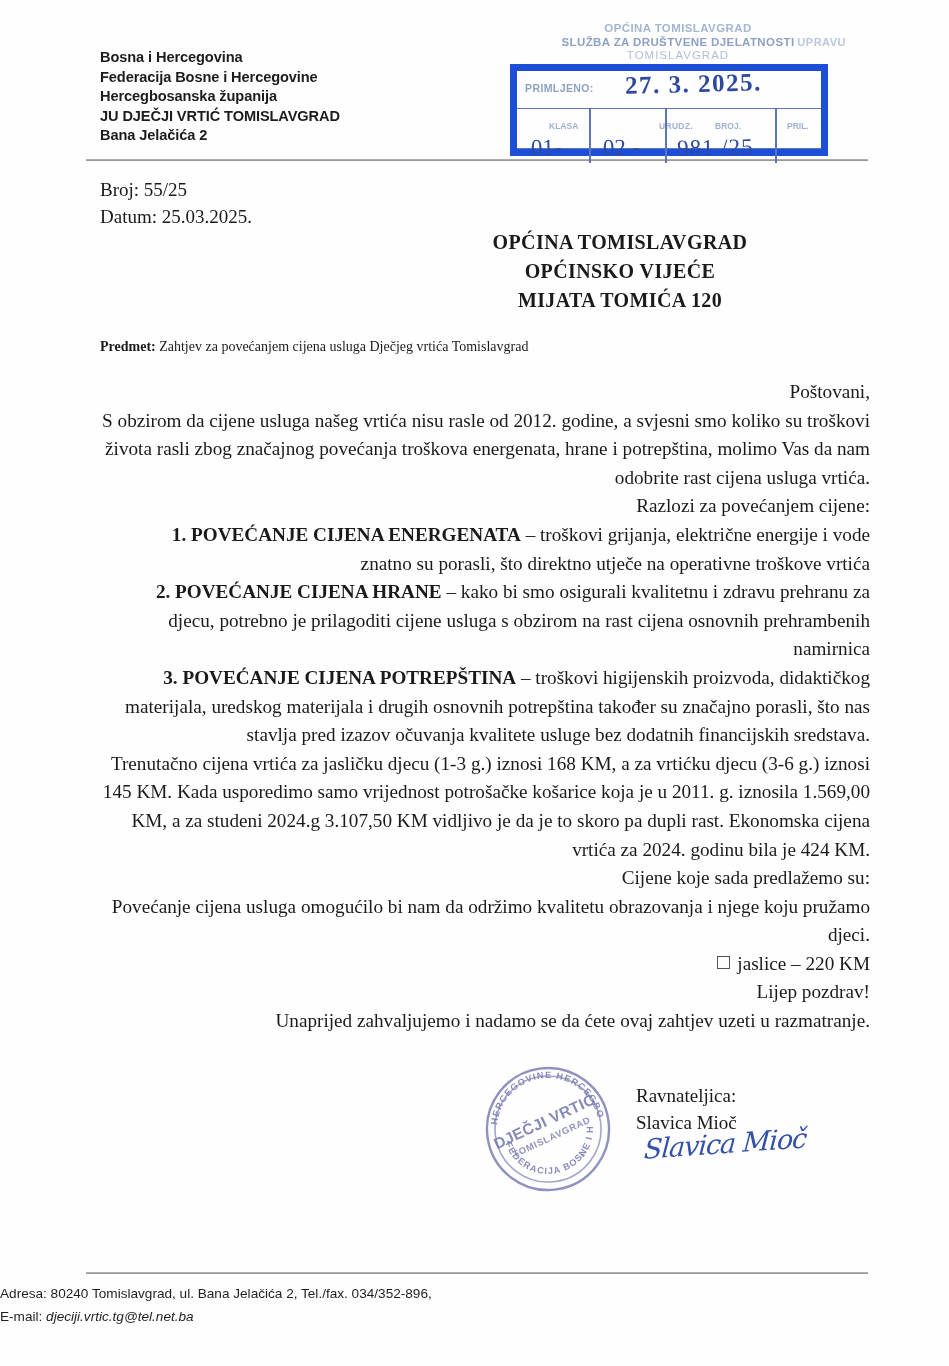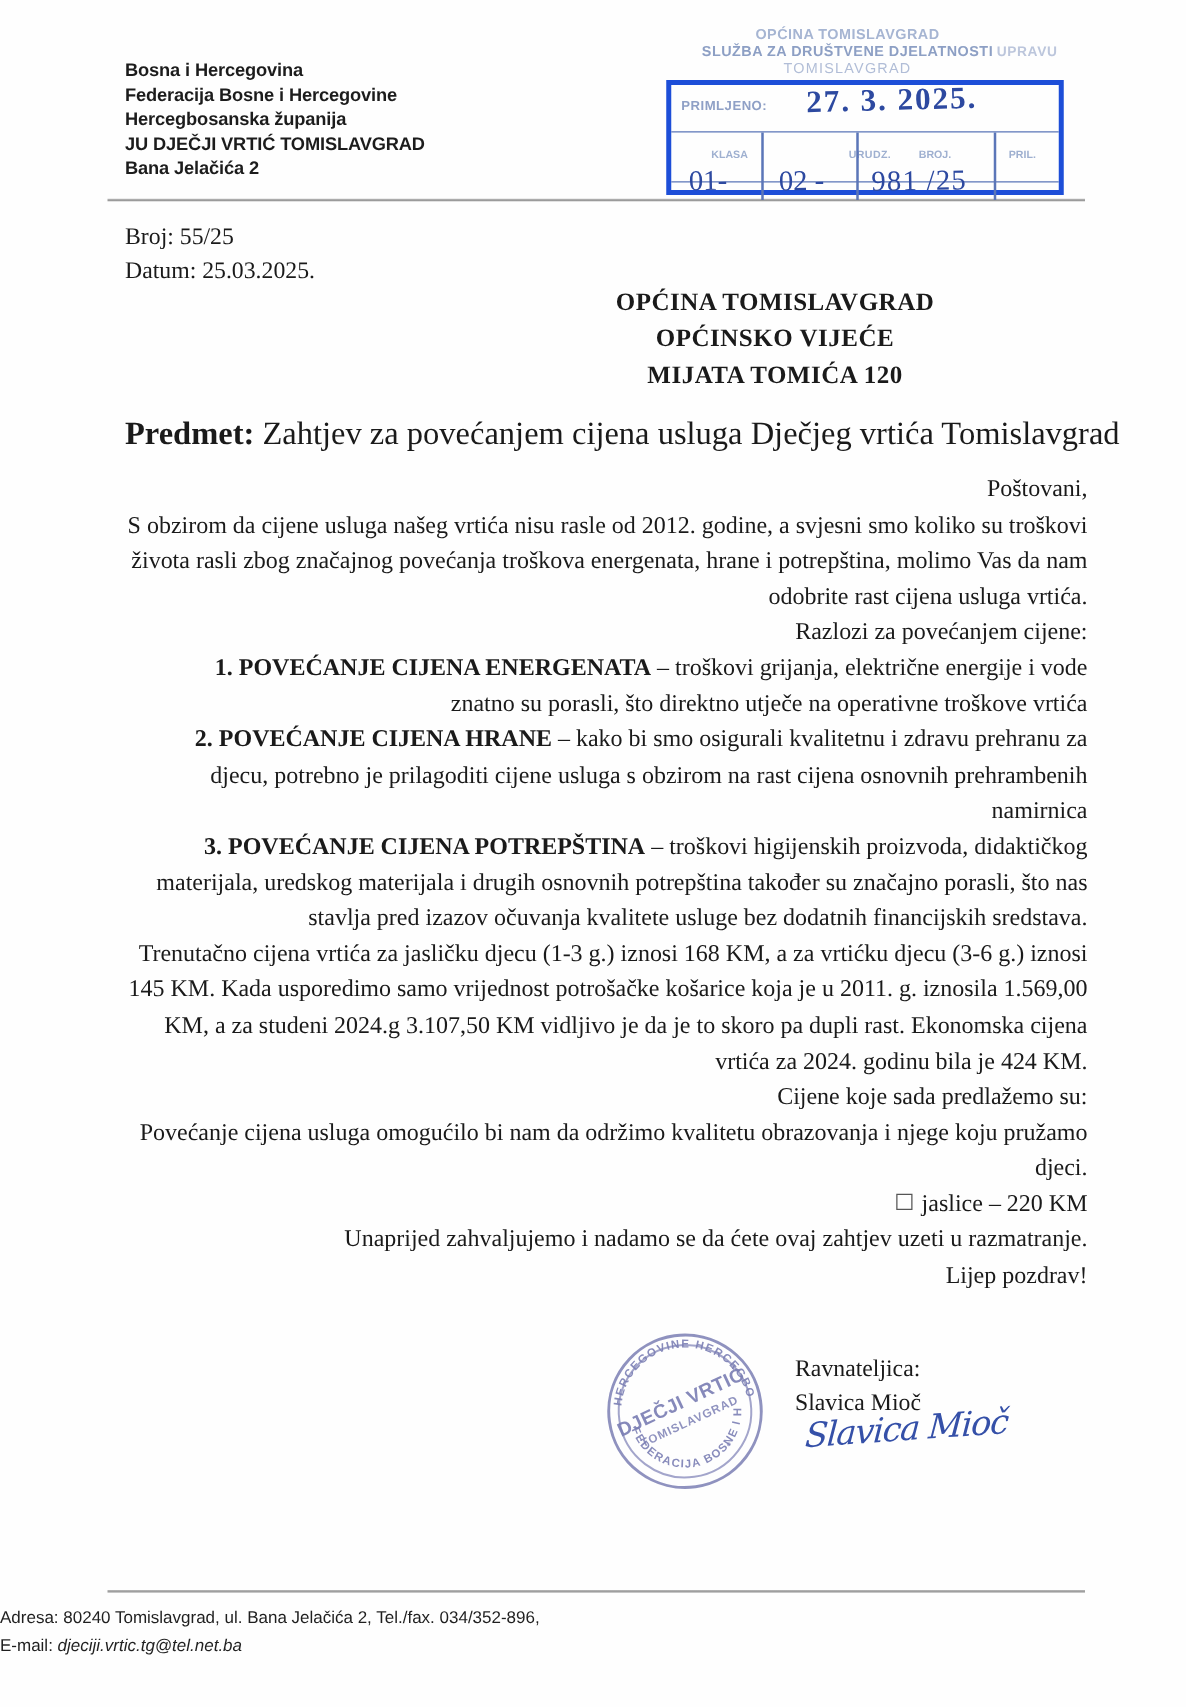--- a/index.html
+++ b/index.html
@@ -74,25 +74,25 @@
     position: absolute;
     right: 4px;
     top: 14px;
     font-size: 11px;
     font-weight: bold;
     color: #bcc6dc;
     letter-spacing: .5px;
   }
   .stamp-box {
     position: absolute;
-    left: 27px;
+    left: 4px;
     top: 42px;
     width: 318px;
     height: 92px;
-    border: 4px solid #1d4ed8;
+    border: 7px solid #1d4ed8;
     box-sizing: border-box;
   }
   .stamp-row-top {
     position: absolute;
     left: 0; top: 0;
     width: 100%;
     height: 38px;
     border-bottom: 1.5px solid #5b76b8;
     box-sizing: border-box;
   }
@@ -173,21 +173,21 @@
     font-weight: bold;
     line-height: 29px;
     letter-spacing: .4px;
   }
 
   
   .subject {
     position: absolute;
     left: 100px;
     top: 334px;
-    font-size: 26px;
+    font-size: 14px;
     line-height: 26px;
     text-align: center;
   }
   .subject b { font-weight: bold; }
 
   
   .body-text {
     position: absolute;
     left: 100px;
     top: 378px;
@@ -331,22 +331,22 @@
     <p><span class="hd">1. POVEĆANJE CIJENA ENERGENATA</span><span> – troškovi grijanja, električne energije i vode znatno su porasli, što direktno utječe na operativne troškove vrtića</span></p>
     <p><span class="hd">2. POVEĆANJE CIJENA HRANE</span><span> – kako bi smo osigurali kvalitetnu i zdravu prehranu za djecu, potrebno je prilagoditi cijene usluga s obzirom na rast cijena osnovnih prehrambenih namirnica</span></p>
     <p><span class="hd">3. POVEĆANJE CIJENA POTREPŠTINA</span><span> – troškovi higijenskih proizvoda, didaktičkog materijala, uredskog materijala i drugih osnovnih potrepština također su značajno porasli, što nas stavlja pred izazov očuvanja kvalitete usluge bez dodatnih financijskih sredstava.</span></p>
 
     <p>Trenutačno cijena vrtića za jasličku djecu (1-3 g.) iznosi 168 KM, a za vrtićku djecu (3-6 g.) iznosi 145 KM. Kada usporedimo samo vrijednost potrošačke košarice koja je u 2011. g. iznosila 1.569,00 KM, a za studeni 2024.g 3.107,50 KM vidljivo je da je to skoro pa dupli rast. Ekonomska cijena vrtića za 2024. godinu bila je 424 KM.</p>
     <p>Cijene koje sada predlažemo su:</p>
     <p>Povećanje cijena usluga omogućilo bi nam da održimo kvalitetu obrazovanja i njege koju pružamo djeci.</p>
 
     <p class="bullet-line"><span class="boxglyph"></span><span>jaslice – 220 KM</span></p>
 
+    <p>Lijep pozdrav!</p>
     <p>Unaprijed zahvaljujemo i nadamo se da ćete ovaj zahtjev uzeti u razmatranje.</p>
-    <p>Lijep pozdrav!</p>
   </div>
 
   <div class="round-stamp">
     <svg width="130" height="130" viewBox="0 0 130 130" aria-hidden="true">
       <defs>
         <path id="arcTop" d="M 14,65 A 51,51 0 0 1 116,65" fill="none"></path>
         <path id="arcBot" d="M 20,65 A 45,45 0 0 0 110,65" fill="none"></path>
       </defs>
       <circle cx="65" cy="65" r="61" fill="none" stroke="#4a4f98" stroke-width="2.4" opacity=".85"></circle>
       <circle cx="65" cy="65" r="53" fill="none" stroke="#4a4f98" stroke-width="1.6" opacity=".7"></circle>

